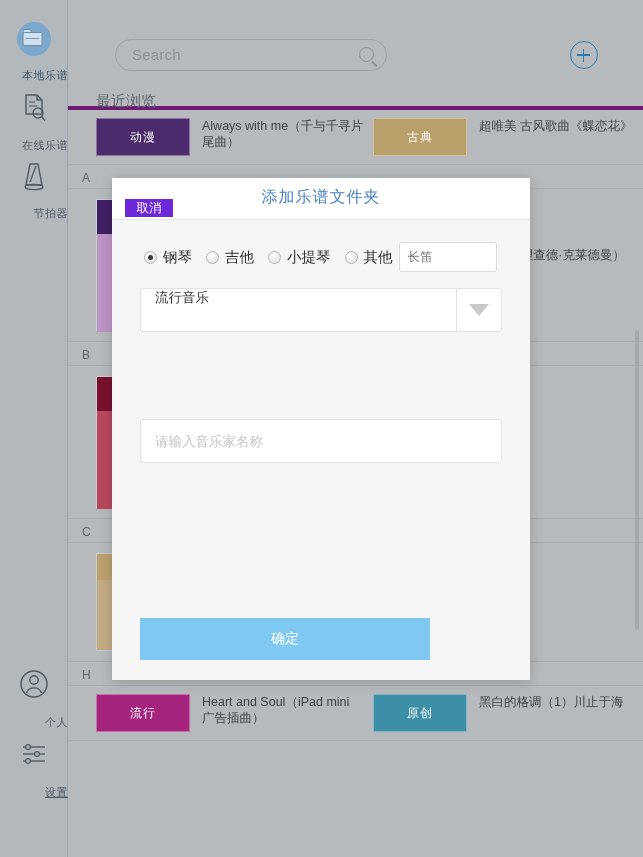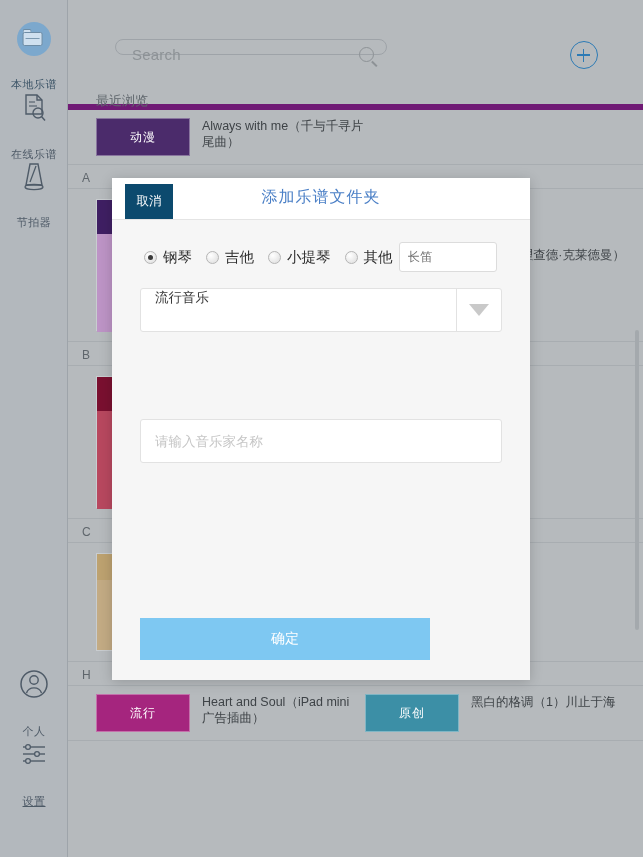--- a/index.html
+++ b/index.html
@@ -16,21 +16,21 @@
     position: absolute; left: 0; top: 0; width: 68px; height: 857px;
     background: #b3b8bd;
     border-right: 1px solid #9ea4aa;
   }
   .side-item {
     position: absolute; left: 0; width: 68px;
     text-align: center; color: #4d5a66;
     cursor: pointer;
   }
   .side-item .ico { display:block; height: 40px; margin: 0 auto; position: relative; }
-  .side-item .lbl { display:block; font-size: 11px; color: #4f5b68; margin-top: 19px; letter-spacing: .5px; }
+  .side-item .lbl { display:block; font-size: 11px; color: #4f5b68; margin-top: 10px; letter-spacing: .5px; text-align: right; }
   .side-item.active .lbl { color: #3d5568; }
 
   .blue-circle {
     position:absolute; left: 50%; top: 4px; transform: translateX(-50%);
     width: 34px; height: 34px; border-radius: 50%;
     background: #5b9ed6; opacity: .62;
   }
   .folder-glyph {
     position:absolute; left: 50%; top: 11px; transform: translateX(-52%);
     width: 22px; height: 17px;
@@ -44,21 +44,21 @@
     background:#cfe0ef; border:1px solid #6d8ca5; border-bottom:none; border-radius:2px 2px 0 0;
   }
   .folder-glyph .line { position:absolute; left:3px; top:9px; width:14px; height:1px; background:#7b99b0;}
 
   
   #main { position: absolute; left: 68px; top: 0; width: 575px; height: 857px;
           background: #b6babd; overflow: hidden; }
 
   #topbar { position: relative; height: 88px; }
   #searchbox {
-    position: absolute; left: 47px; top: 39px; width: 272px; height: 16px;
+    position: absolute; left: 47px; top: 39px; width: 272px; height: 32px;
     border: 1px solid #9ea3a8; border-radius: 16px; background: transparent;
   }
   #searchbox .ph {
     position: absolute; left: 16px; top: 6px; font-size: 15px; color: #8d9296;
     letter-spacing: .2px;
   }
   .mag {
     position: absolute; right: 12px; top: 7px; width: 15px; height: 15px;
     border: 1.4px solid #8d9296; border-radius: 50%;
   }
@@ -71,22 +71,22 @@
     border: 1.6px solid #2c7ab5; border-radius: 50%; cursor: pointer;
   }
   #addbtn::before, #addbtn::after {
     content:""; position: absolute; background: #2c7ab5;
   }
   #addbtn::before { left: 6px; top: 12px; width: 13px; height: 1.8px; }
   #addbtn::after  { left: 11.6px; top: 6.5px; width: 1.8px; height: 13px; }
 
   .sect-head {
     position: relative; height: 22px;
-    font-size: 13px; color: #5f666c; padding-left: 28px; padding-top: 4px;
-    border-bottom: 6px solid #701a75;
+    font-size: 15px; color: #5f666c; padding-left: 28px; padding-top: 4px;
+    border-bottom: 4px solid #701a75;
   }
   .sect-letter {
     position: relative; height: 24px;
     font-size: 12px; color: #5f666c; padding-left: 14px; padding-top: 6px;
     border-bottom: 1px solid #a8adb1;
   }
 
   .row { position: relative; display: flex; align-items: flex-start; padding: 8px 0 8px 28px;
          border-bottom: 1px solid #a8adb1; }
   .card { display: flex; align-items: flex-start; }
@@ -120,22 +120,22 @@
   
   #modal {
     position: absolute; left: 112px; top: 178px; width: 418px; height: 502px;
     background: #f6f6f6; box-shadow: 0 2px 12px rgba(0,0,0,.18);
   }
   #modal-head {
     position: relative; height: 42px; background: #ffffff;
     border-bottom: 1px solid #e4e4e4;
   }
   #cancel-btn {
-    position: absolute; left: 13px; top: 6px; width: 48px; height: 35px;
-    background: #0c4a6e; color: #ffffff; font-size: 12.5px;
+    position: absolute; left: 13px; top: 21px; width: 48px; height: 18px;
+    background: #6d28d9; color: #ffffff; font-size: 12.5px;
     display:flex; align-items:center; justify-content:center; cursor:pointer;
   }
   #modal-title {
     position: absolute; left: 0; right: 0; top: 9px; text-align: center;
     font-size: 16px; color: #4a7fc6; letter-spacing: 1px;
   }
   #radio-row {
     position: absolute; left: 32px; top: 62px; width: 362px; height: 34px;
     display: flex; align-items: center;
   }
@@ -266,20 +266,26 @@
     </div>
 
     <div class="sect-head">最近浏览</div>
 
     <div class="row">
       <div class="card">
         <div class="thumb" style="background:#4b2b6b;">
           <span>动漫</span>
         </div>
         <div class="meta">Always with me（千与千寻片尾曲）</div>
+      </div>
+      <div class="card" style="margin-left:8px;">
+        <div class="thumb" style="background:#b9a06a;">
+          <span>古典</span>
+        </div>
+        <div class="meta">超唯美 古风歌曲《蝶恋花》</div>
       </div>
     </div>
 
     <div class="sect-letter">A</div>
     <div class="row tall">
       <div class="thumb-tall">
         <div class="cap" style="background:#3f1f63;"></div>
         <div class="bodyc" style="background:#bd94c6;"></div>
       </div>
       <div class="meta" style="position:absolute; right:18px; top:58px; max-width:300px; text-align:right;">理查德·克莱德曼）</div>
@@ -317,21 +323,21 @@
     </div>
 
     <div class="sect-letter">H</div>
     <div class="row">
       <div class="card">
         <div class="thumb" style="background:#a5257e;">
           <span>流行</span>
         </div>
         <div class="meta">Heart and Soul（iPad mini 广告插曲）</div>
       </div>
-      <div class="card" style="margin-left:0;">
+      <div class="card" style="margin-left:8px;">
         <div class="thumb" style="background:#3c8fa6;">
           <span>原创</span>
         </div>
         <div class="meta">黑白的格调（1）川止于海</div>
       </div>
     </div>
 
     <div id="scrollbar"></div>
   </div>
 

